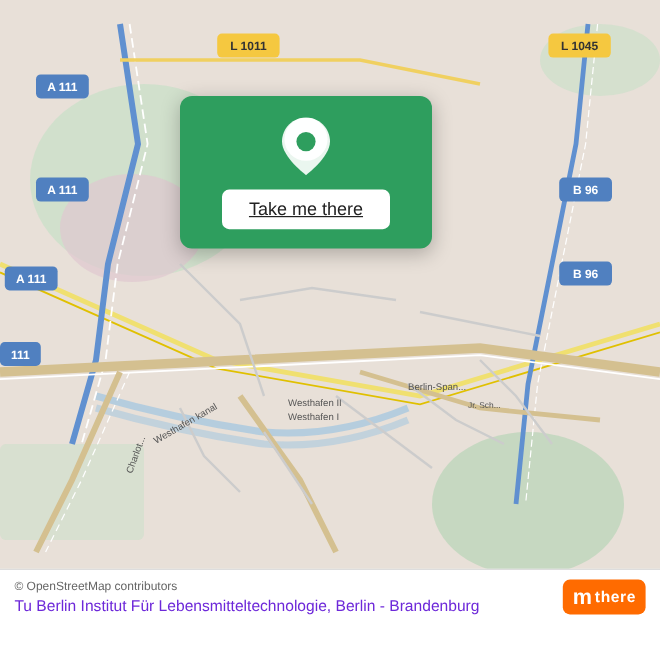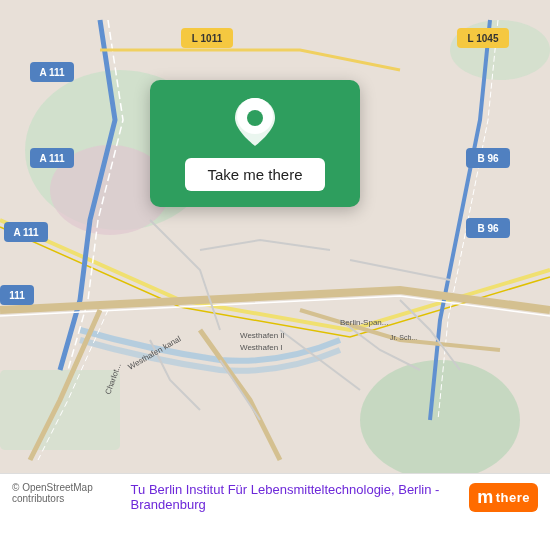--- a/index.html
+++ b/index.html
@@ -62,40 +62,41 @@
       background-color: #fff;
       color: #222;
       border: none;
       border-radius: 6px;
       padding: 8px 22px;
       font-size: 15px;
       font-weight: 500;
       cursor: pointer;
       margin-top: 2px;
       white-space: nowrap;
+      text-decoration: underline;
     }
 
     
     #info-bar {
       position: absolute;
       bottom: 0;
       left: 0;
       width: 100%;
       background: #fff;
       padding: 8px 12px 8px 12px;
       display: flex;
       align-items: center;
       justify-content: space-between;
       border-top: 1px solid #ddd;
       z-index: 20;
     }
 
     #info-left {
       display: flex;
-      flex-direction: row;
+      flex-direction: column;
     }
 
     #copyright-text {
       font-size: 10px;
       color: #666;
       margin-bottom: 2px;
     }
 
     #location-name {
       font-size: 13px;

